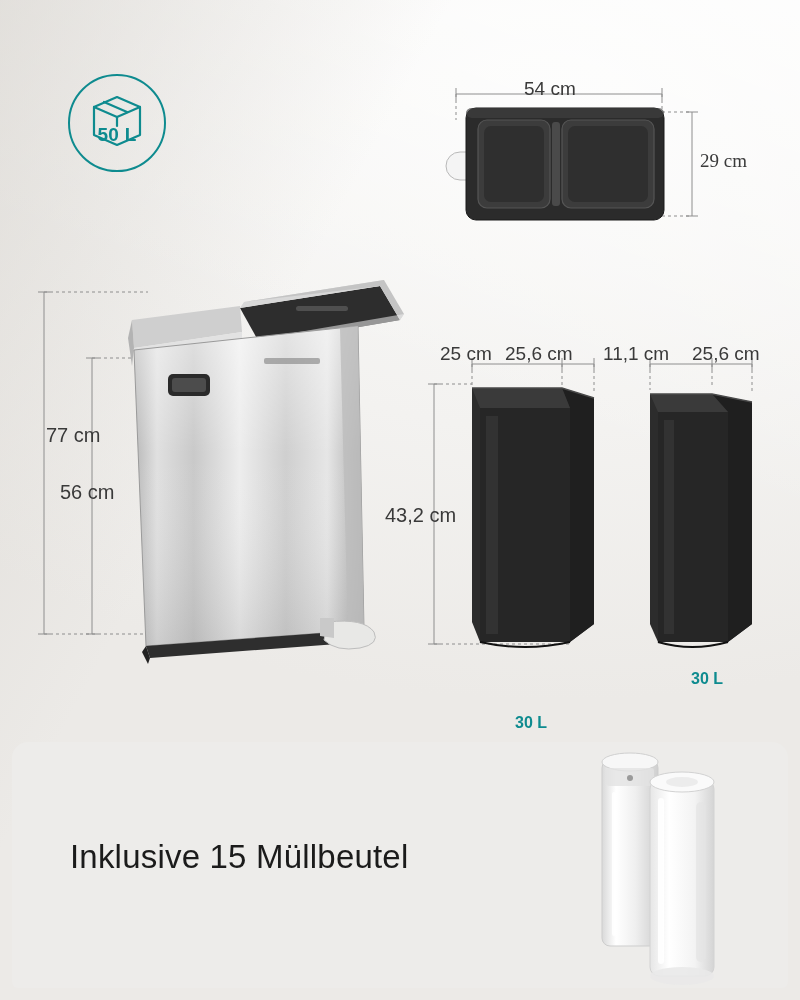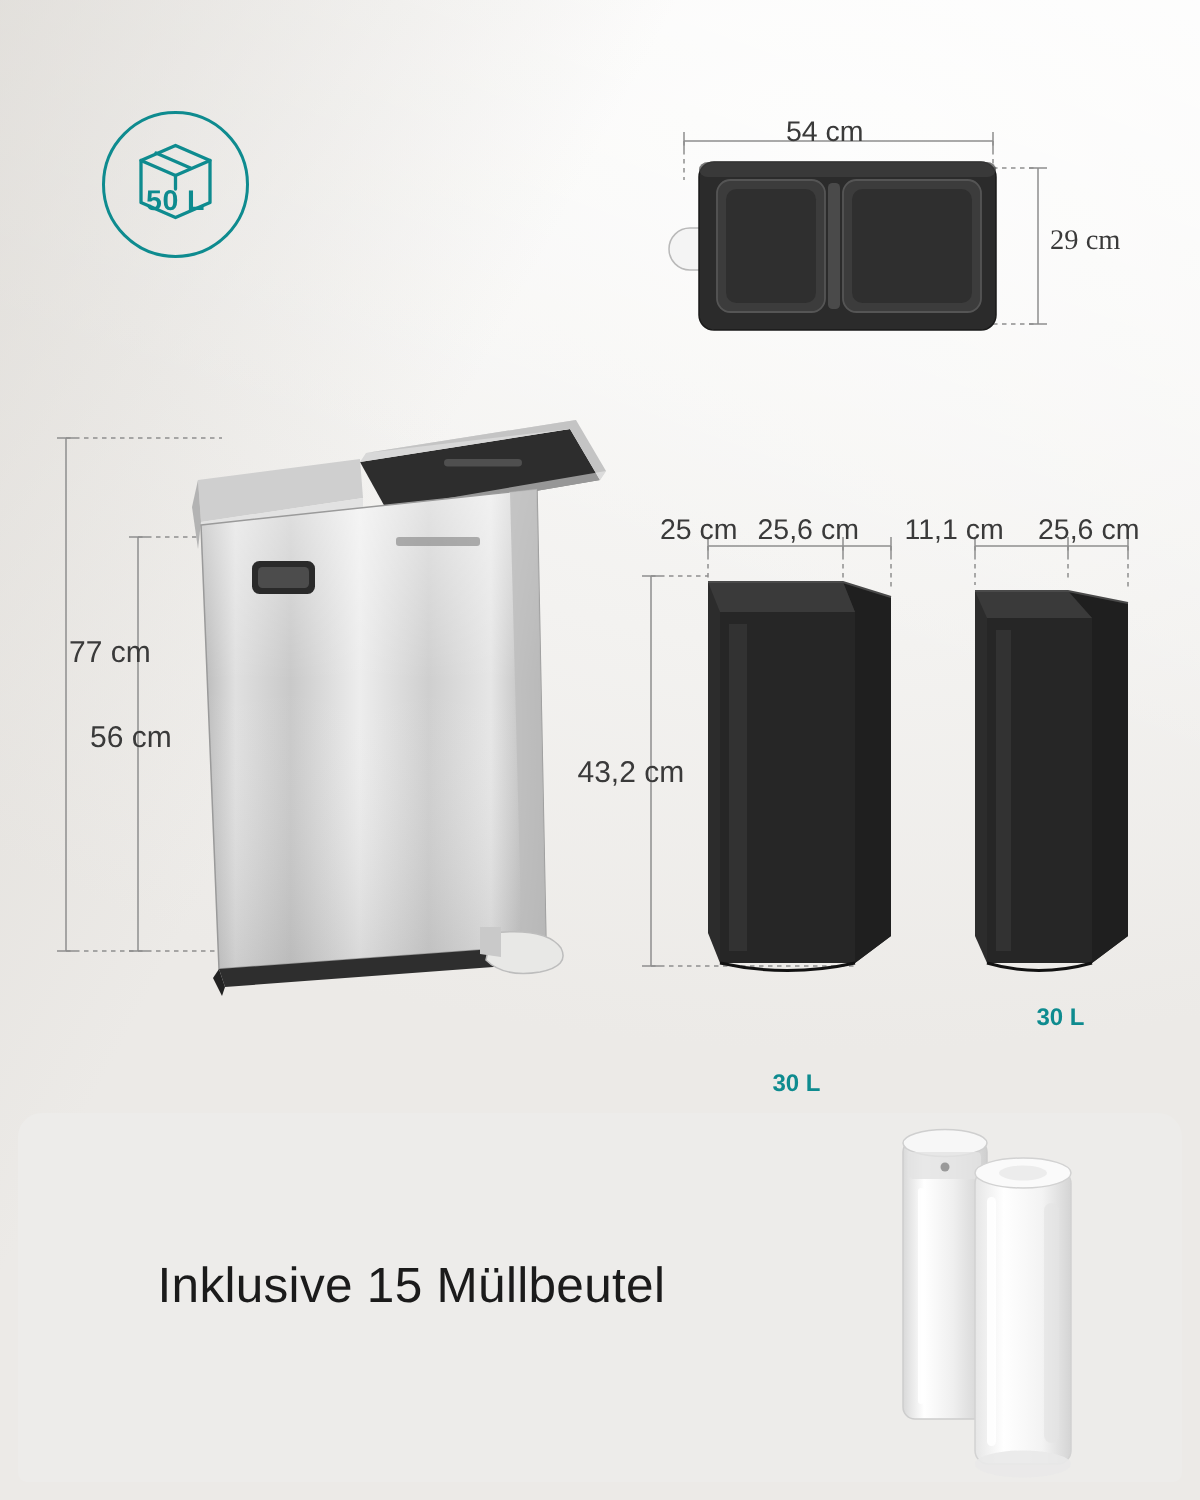--- a/index.html
+++ b/index.html
@@ -82,21 +82,20 @@
     overflow: hidden;
   }
   .banner-text {
     position: absolute;
     left: 58px;
     top: 96px;
     font-size: 33px;
     color: #1b1b1b;
     font-weight: normal;
     letter-spacing: .2px;
-    margin-left: 35px;
   }
 
   svg { display: block; }
   .abs { position: absolute; }
 </style>
 </head>
 <body>
 
 <div class="page">
   <div class="wash"></div>

